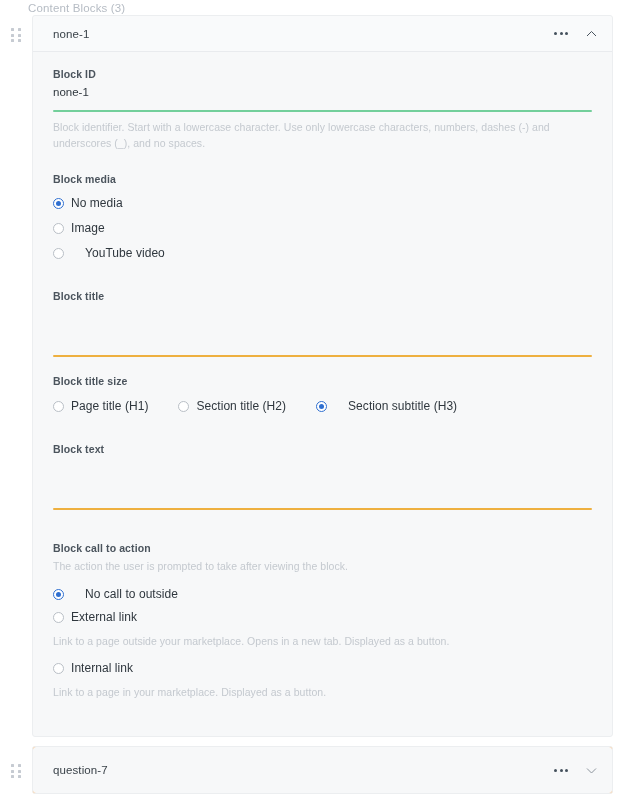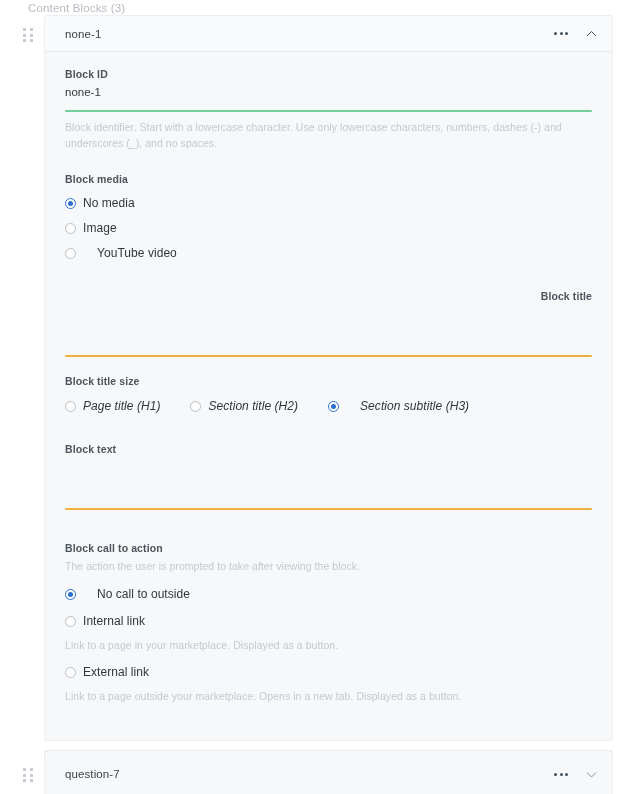--- a/index.html
+++ b/index.html
@@ -31,21 +31,21 @@
     padding: 1px 0 0 28px;
     line-height: 14px;
     font-weight: 400;
   }
 
   
   .block-row {
     position: relative;
     display: flex;
     align-items: flex-start;
-    padding-left: 12px;
+    padding-left: 0;
   }
   .drag-col {
     width: 32px;
     flex: 0 0 32px;
     display: flex;
     justify-content: center;
     padding-top: 13px;
   }
   .drag-handle {
     width: 11px;
@@ -161,21 +161,21 @@
   
   .radio-list { margin-top: 7px; }
   .radio-row {
     display: flex;
     align-items: center;
     height: 18px;
     margin-bottom: 7px;
     cursor: pointer;
   }
   .radio-row:last-child { margin-bottom: 0; gap: 14px; }
-  .radio-inline { display: flex; align-items: center; gap: 30px; margin-top: 8px; font-style: italic; }
+  .radio-inline { display: flex; align-items: center; gap: 30px; margin-top: 8px; }
   .radio-inline .radio-row { margin-bottom: 0; }
 
   .radio {
     width: 11px; height: 11px;
     border-radius: 50%;
     border: 1px solid #b9bfc6;
     background: #fff;
     flex: 0 0 11px;
     margin-right: 7px;
     position: relative;
@@ -267,21 +267,21 @@
               <span class="radio"></span>
               <span class="radio-label">Image</span>
             </div>
             <div class="radio-row">
               <span class="radio"></span>
               <span class="radio-label">YouTube video</span>
             </div>
           </div>
         </div>
 
-        <div class="field-group" style="margin-top:26px;text-align:right;">
+        <div class="field-group" style="margin-top:26px;">
           <div class="field-label">Block title</div>
           <div class="field-value"></div>
           <div class="empty-field-space"></div>
           <div class="underline orange"></div>
         </div>
 
         <div class="field-group" style="margin-top:16px;">
           <div class="field-label">Block title size</div>
           <div class="radio-inline">
             <div class="radio-row">
@@ -310,36 +310,36 @@
           <div class="field-label">Block call to action</div>
           <div class="help-text tight">The action the user is prompted to take after viewing the block.</div>
 
           <div class="radio-list" style="margin-top:11px;">
 
             <div class="cta-option">
               <div class="radio-row">
                 <span class="radio checked"></span>
                 <span class="radio-label">No call to outside</span>
               </div>
+            </div>
+
+            <div class="cta-option" style="margin-top:5px;">
+              <div class="radio-row">
+                <span class="radio"></span>
+                <span class="radio-label">External link</span>
+              </div>
+              <div class="help-text">Link to a page outside your marketplace. Opens in a new tab. Displayed as a button.</div>
             </div>
 
             <div class="cta-option" style="margin-top:9px;">
               <div class="radio-row">
                 <span class="radio"></span>
                 <span class="radio-label">Internal link</span>
               </div>
               <div class="help-text">Link to a page in your marketplace. Displayed as a button.</div>
-            </div>
-
-            <div class="cta-option" style="margin-top:5px;">
-              <div class="radio-row">
-                <span class="radio"></span>
-                <span class="radio-label">External link</span>
-              </div>
-              <div class="help-text">Link to a page outside your marketplace. Opens in a new tab. Displayed as a button.</div>
             </div>
 
           </div>
         </div>
 
       </div>
     </div>
   </div>
 
   <div class="block-row collapsed">

